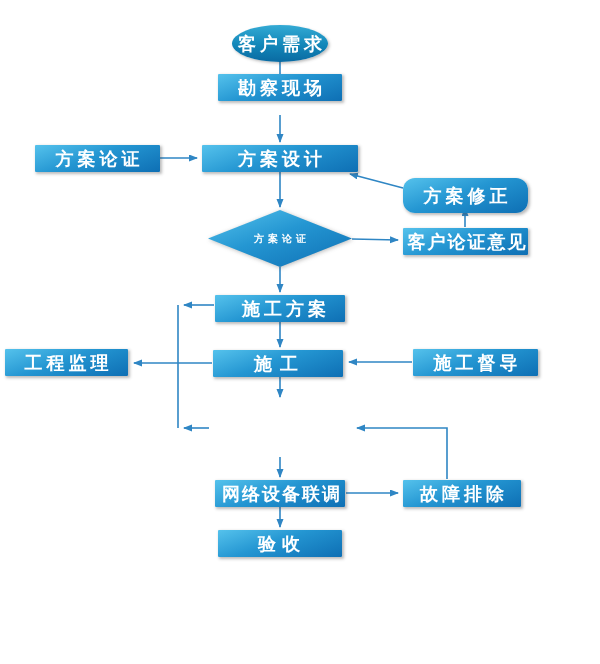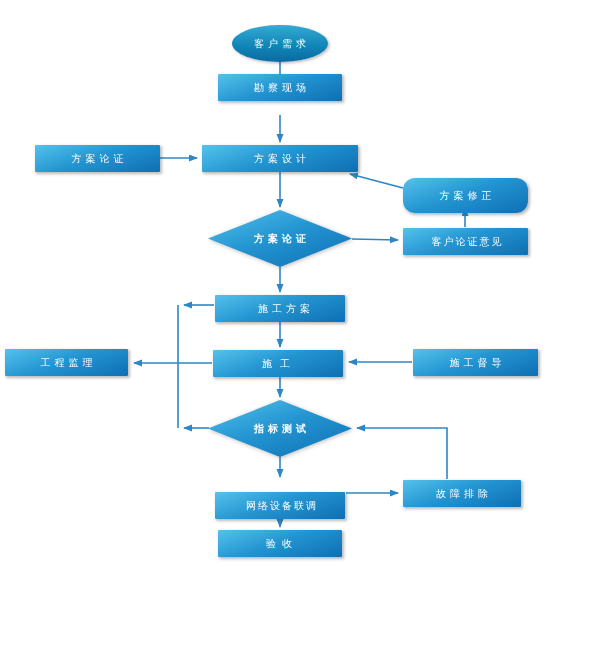--- a/index.html
+++ b/index.html
@@ -20,22 +20,22 @@
     left: 0; top: 0;
     width: 600px; height: 664px;
     pointer-events: none;
   }
   .node {
     position: absolute;
     display: flex;
     align-items: center;
     justify-content: center;
     color: #ffffff;
-    font-weight: normal;
-    font-size: 10px;
+    font-weight: bold;
+    font-size: 18px;
     letter-spacing: 4px;
     padding-left: 4px; 
     box-sizing: border-box;
     white-space: nowrap;
   }
   .rect {
     background: linear-gradient(160deg, #55c2ec 0%, #2496d2 45%, #0e6fb4 100%);
     box-shadow: 1.5px 1.5px 3px rgba(60,60,60,0.35);
     border-radius: 1px;
   }
@@ -115,23 +115,20 @@
   <div class="node rect" style="left:403px; top:228px; width:125px; height:27px; letter-spacing:2px;">客户论证意见</div>
 
   <div class="node rect" style="left:215px; top:295px; width:130px; height:27px;padding-left:12px;">施工方案</div>
 
   <div class="node rect" style="left:5px; top:349px; width:123px; height:27px;">工程监理</div>
 
   <div class="node rect" style="left:213px; top:350px; width:130px; height:27px; letter-spacing:8px;">施工</div>
 
   <div class="node rect" style="left:413px; top:349px; width:125px; height:27px;">施工督导</div>
 
-  <div class="diamond-wrap" style="left:208px; top:400px; width:144px; height:57px;">
-    <div class="diamond">指标测试</div>
-  </div>
 
-  <div class="node rect" style="left:215px; top:492px; width:130px; height:27px; letter-spacing:2px;">网络设备联调</div>
+  <div class="node rect" style="left:215px; top:480px; width:130px; height:27px; letter-spacing:2px;">网络设备联调</div>
 
   <div class="node rect" style="left:403px; top:480px; width:118px; height:27px;">故障排除</div>
 
   <div class="node rect" style="left:218px; top:530px; width:124px; height:27px; letter-spacing:6px;">验收</div>
 
 </div>
 
 </body></html>

